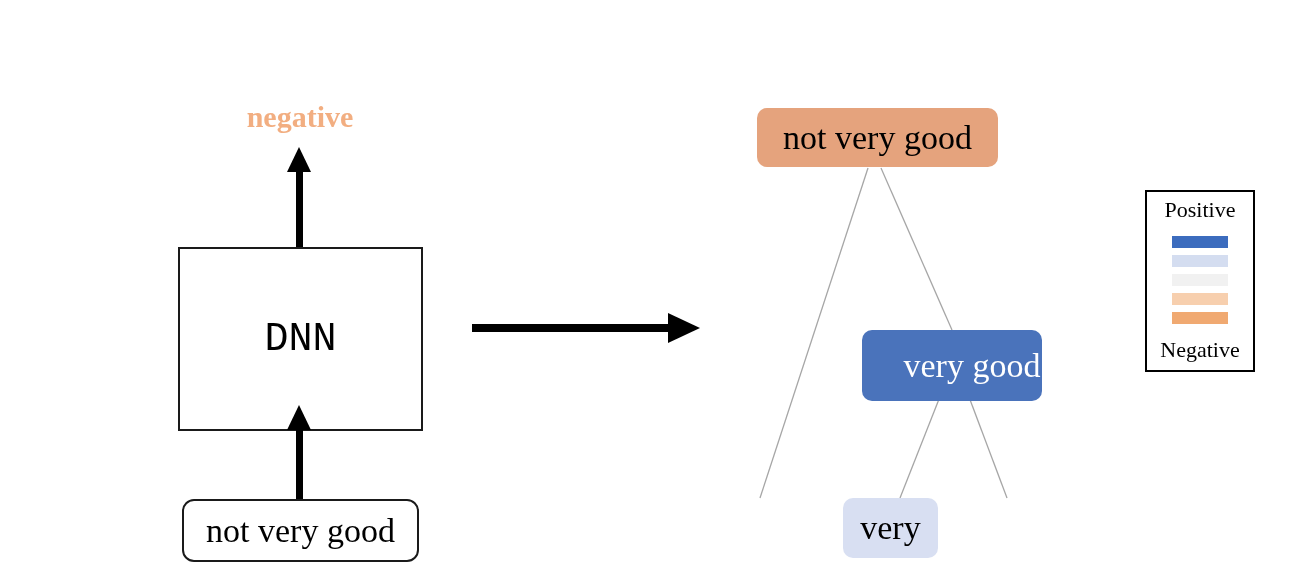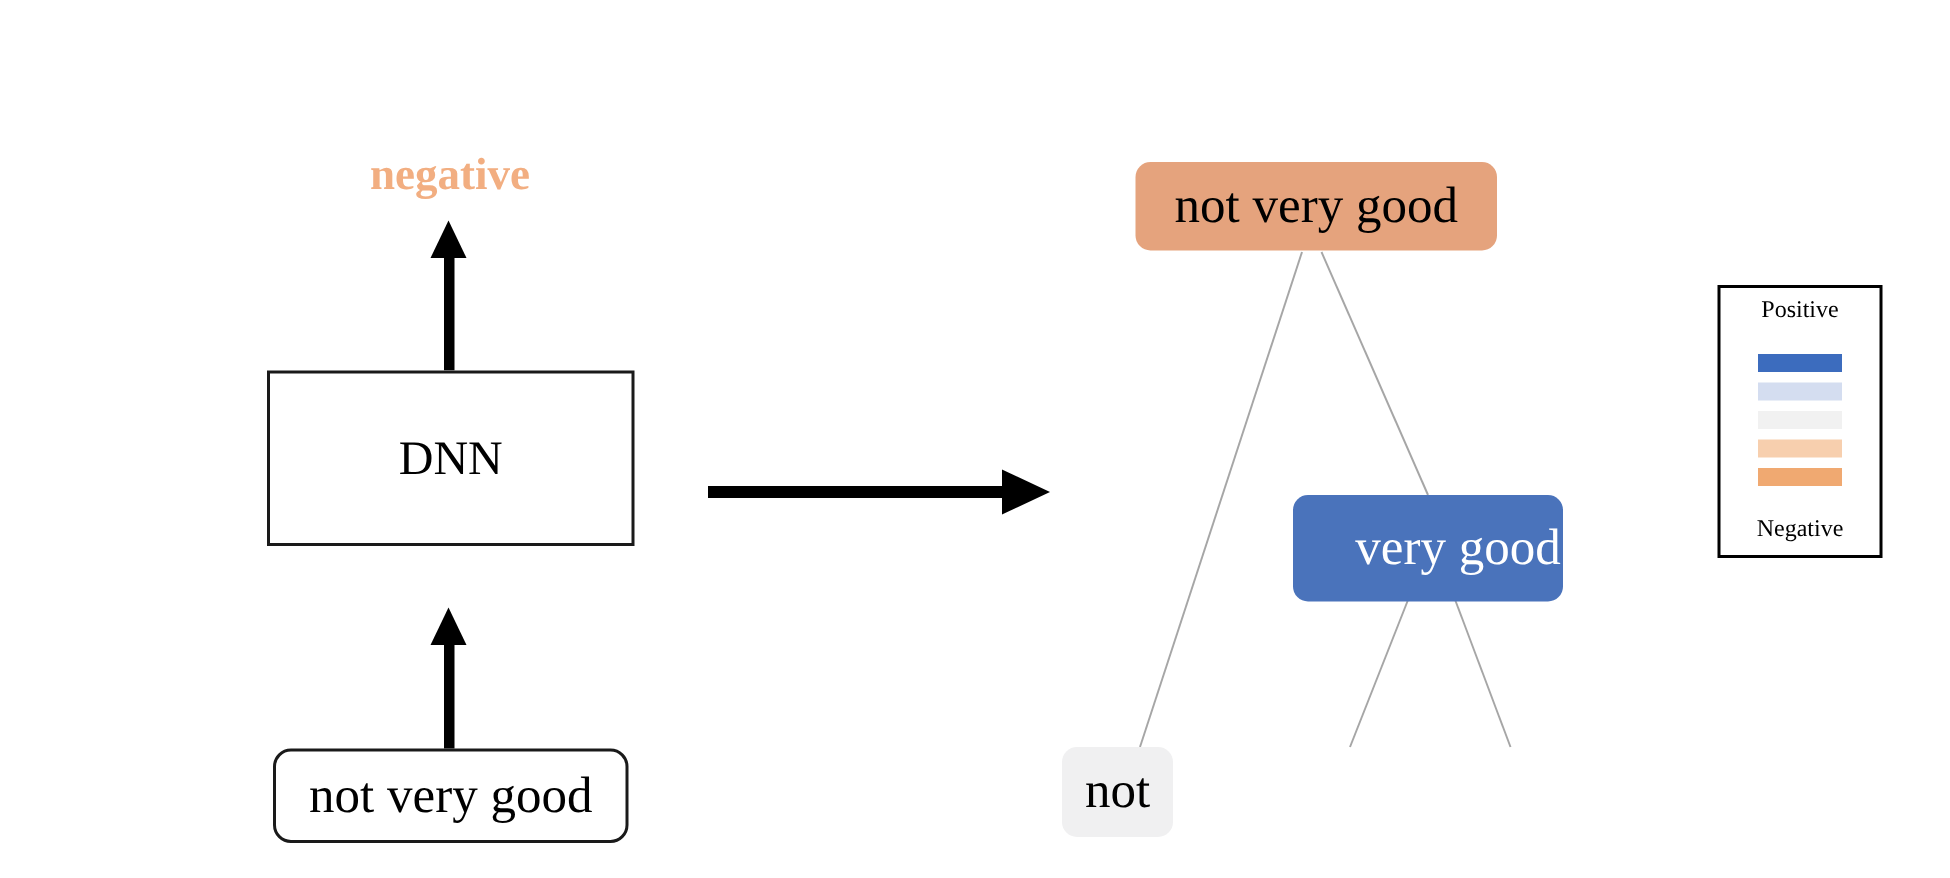--- a/index.html
+++ b/index.html
@@ -26,26 +26,27 @@
   }
   .pred-label {
     font-weight: bold;
     font-size: 30px;
     text-align: center;
   }
 
   
   .dnn-box {
     left: 178px; top: 247px;
-    width: 245px; height: 117px;
+    width: 245px; height: 184px;
     border: 2px solid #1a1a1a;
     background: #ffffff;
     display: flex; align-items: center; justify-content: center;
-    font-size: 32px; color: #000;
+    font-size: 40px; color: #000;
     box-sizing: border-box;
+    font-family: Liberation Mono, monospace;
   }
   .input-box {
     left: 182px; top: 499px;
     width: 237px; height: 63px;
     border: 2px solid #1a1a1a;
     border-radius: 12px;
     background: #ffffff;
     display: flex; align-items: center; justify-content: center;
     font-size: 34px; color: #000;
     box-sizing: border-box;
@@ -87,21 +88,21 @@
     width: 110px; height: 182px;
     border: 2px solid #000;
     background: #fff;
     box-sizing: border-box;
     display: flex;
     flex-direction: column;
     align-items: center;
     justify-content: space-between;
     padding: 6px 0 8px 0;
   }
-  .legend-label { font-size: 16px; color: #000; line-height: 1.1; }
+  .legend-label { font-size: 22px; color: #000; line-height: 1.1; }
   .legend-bars { display: flex; flex-direction: column; gap: 7px; }
   .legend-bar { width: 56px; height: 12px; }
 
   svg.lines { left: 0; top: 0; pointer-events: none; }
 </style>
 </head>
 <body>
 
 <div class="canvas">
 
@@ -134,22 +135,22 @@
   </svg>
 
   <div class="abs node node-root" style="background-color: rgb(229, 163, 125); color: rgb(0, 0, 0);">
     <span>not very good</span>
   </div>
 
   <div class="abs node node-mid" style="background-color: rgb(74, 115, 187); color: rgb(255, 255, 255);">
     <span>very good</span>
   </div>
 
-  <div class="abs node node-leaf-0" style="background-color: rgb(240, 240, 241); color: rgb(0, 0, 0);">
-    <span>not</span>
+  <div class="abs node node-leaf-1" style="background-color: rgb(216, 223, 242); color: rgb(0, 0, 0);">
+    <span>very</span>
   </div>
 
   <div class="abs legend">
     <div class="legend-label">Positive</div>
     <div class="legend-bars">
       <div class="legend-bar" style="background-color: rgb(60, 108, 190);"></div>
       <div class="legend-bar" style="background-color: rgb(212, 221, 240);"></div>
       <div class="legend-bar" style="background-color: rgb(241, 241, 241);"></div>
       <div class="legend-bar" style="background-color: rgb(247, 207, 174);"></div>
       <div class="legend-bar" style="background-color: rgb(240, 169, 113);"></div>

